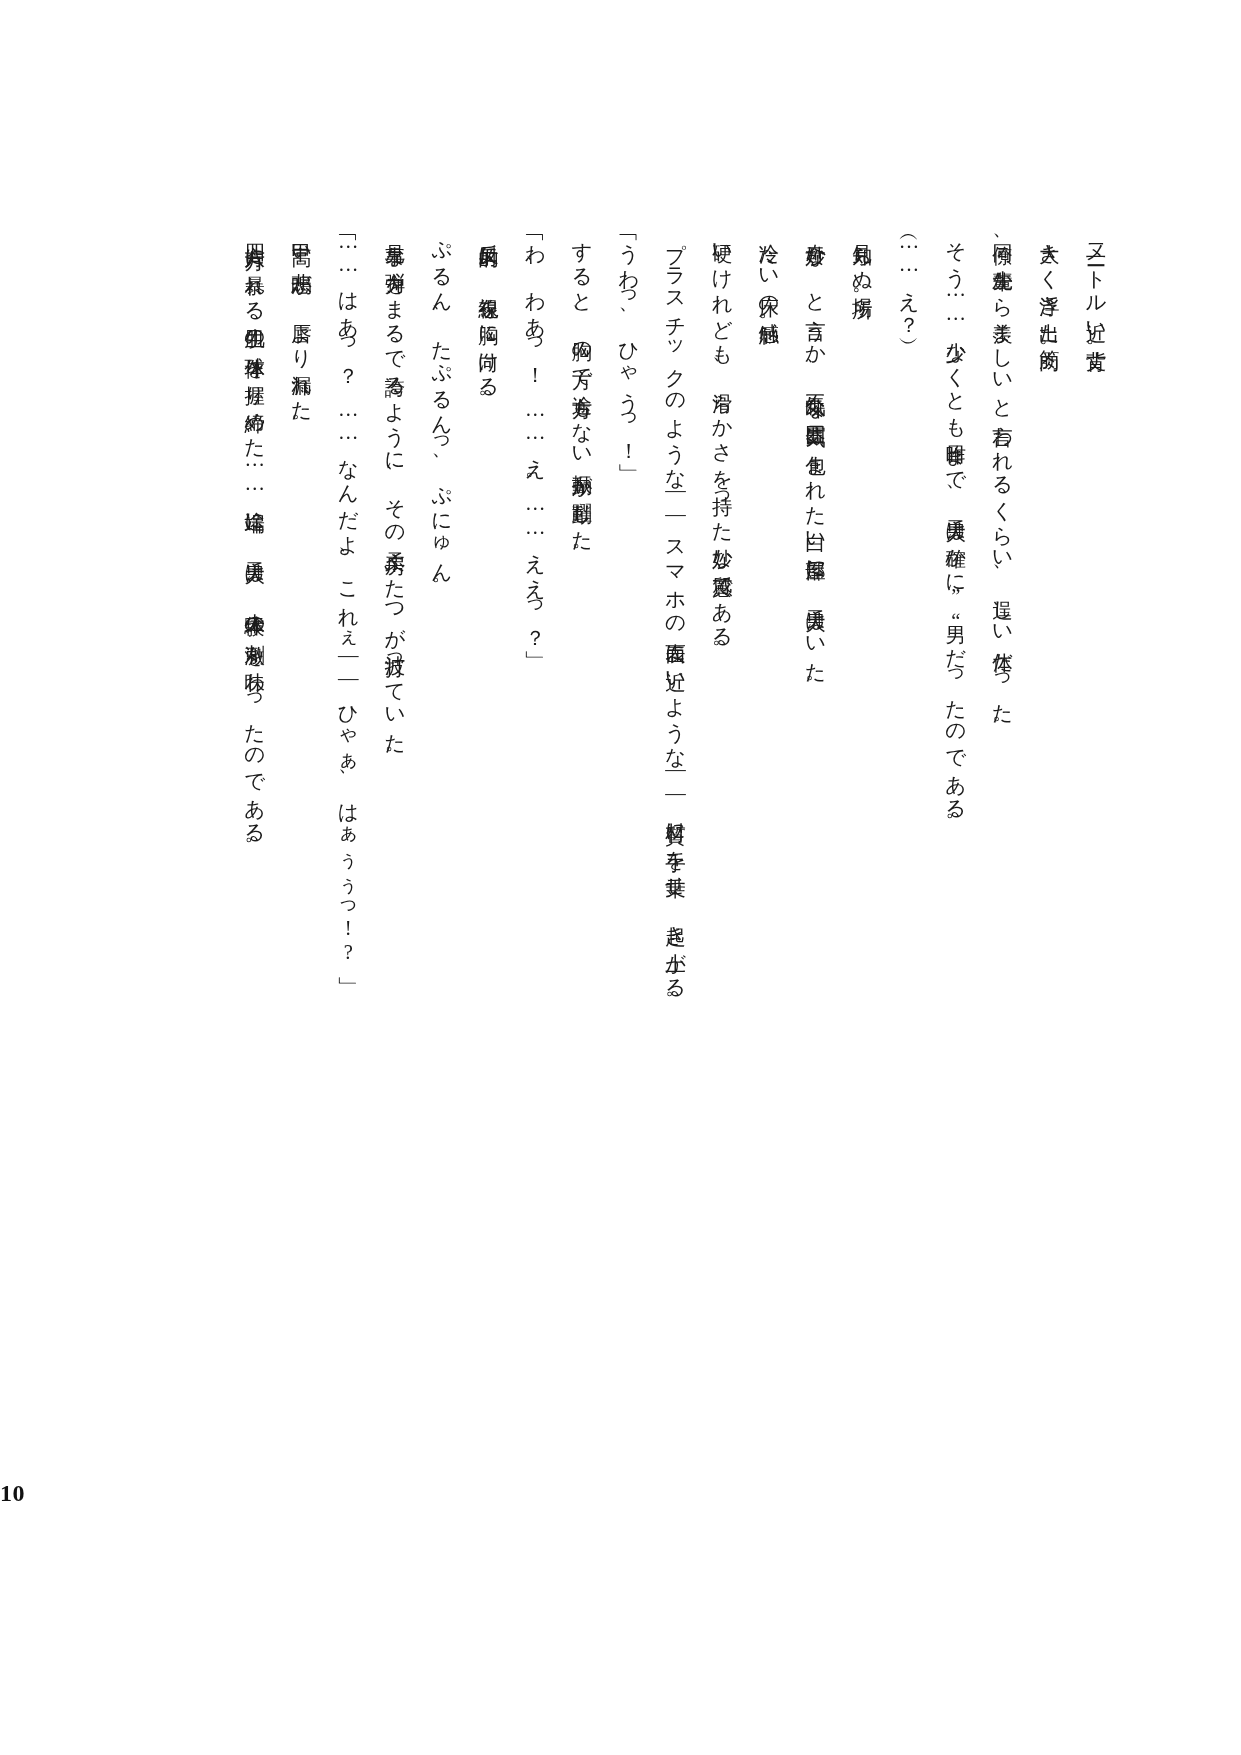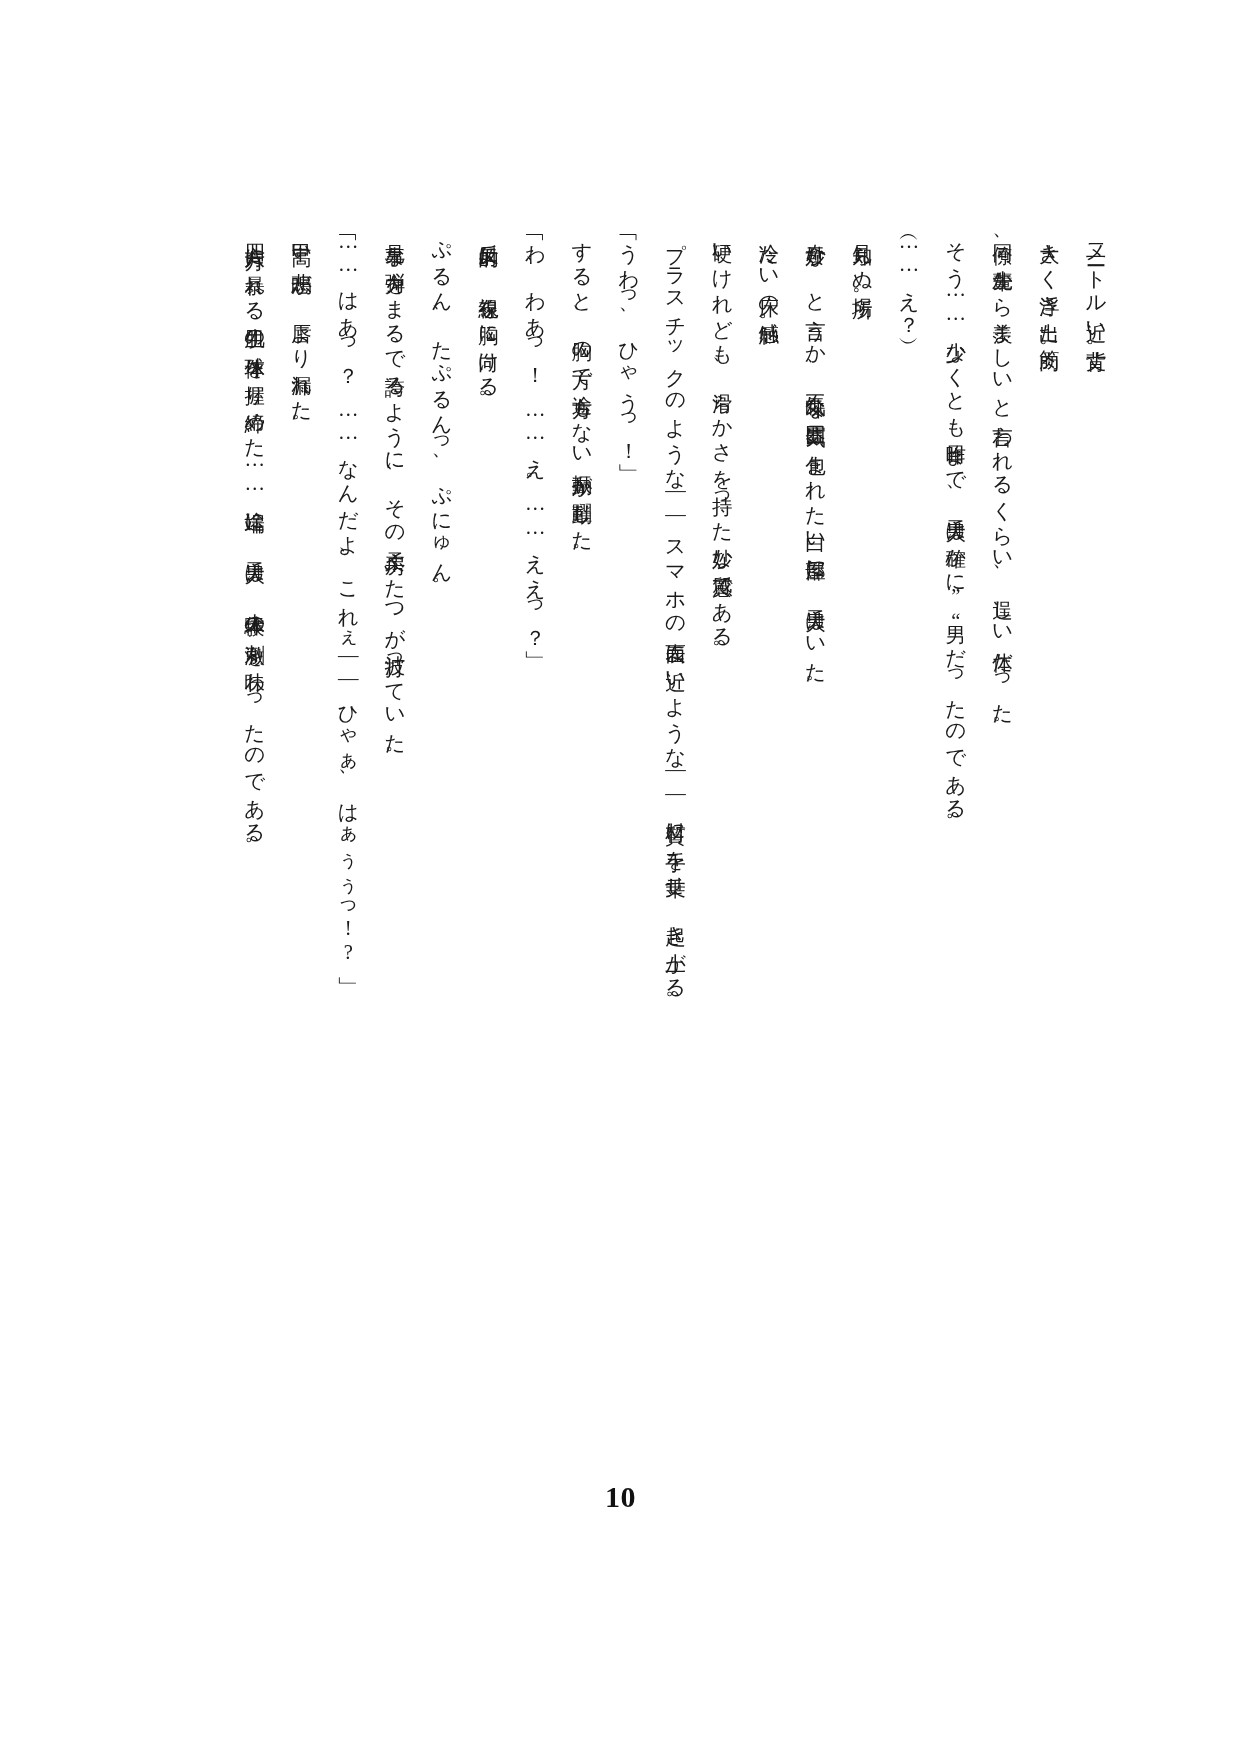--- a/index.html
+++ b/index.html
@@ -39,22 +39,21 @@
   .text-block p {
     margin: 0;
     padding: 0;
     text-indent: 0;
   }
   .page-number {
     position: absolute;
     left: 0;
     right: 0;
     top: 1480px;
-    text-align: center;
-    font-size: 30px;
+    font-size: 24px;
     font-weight: bold;
     letter-spacing: 0.02em;
     color: #111111;
     font-family: "Liberation Serif", "DejaVu Serif", serif;
   }
 </style>
 </head>
 <body>
 
 <div class="page">

